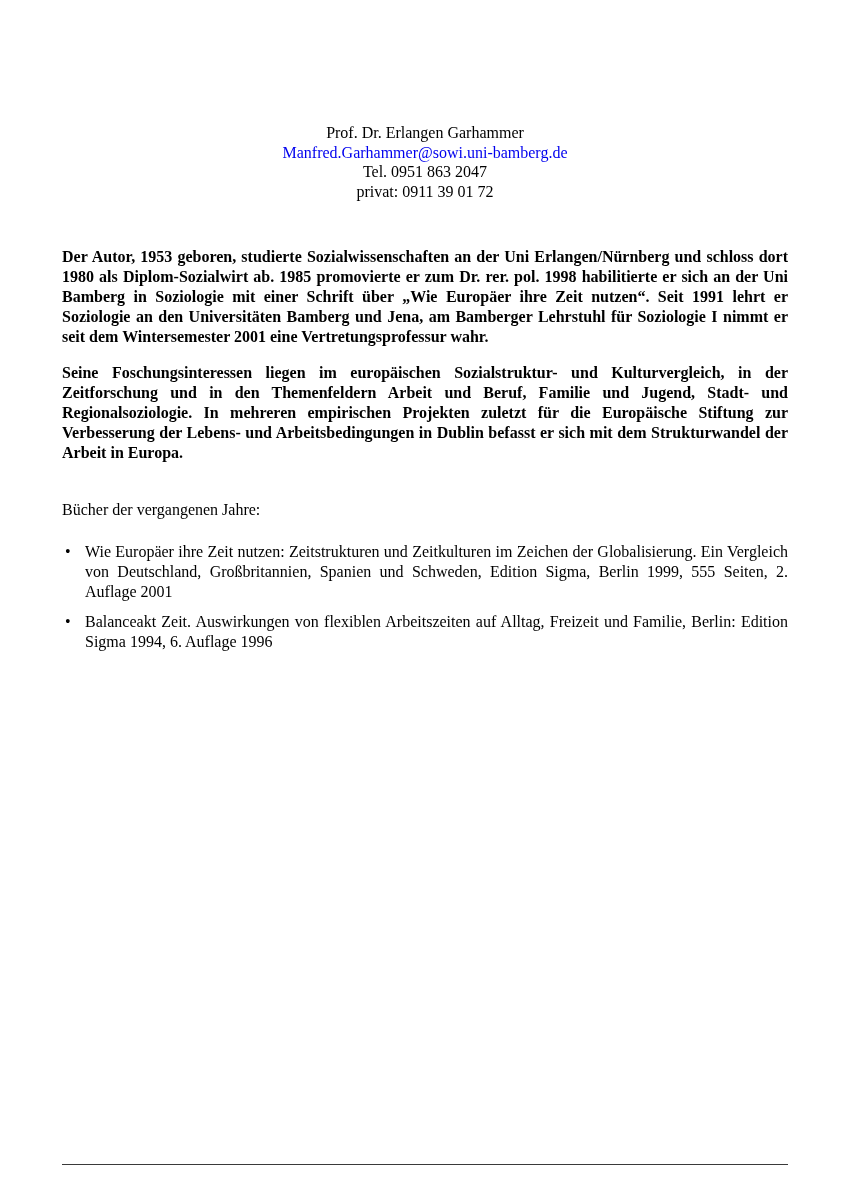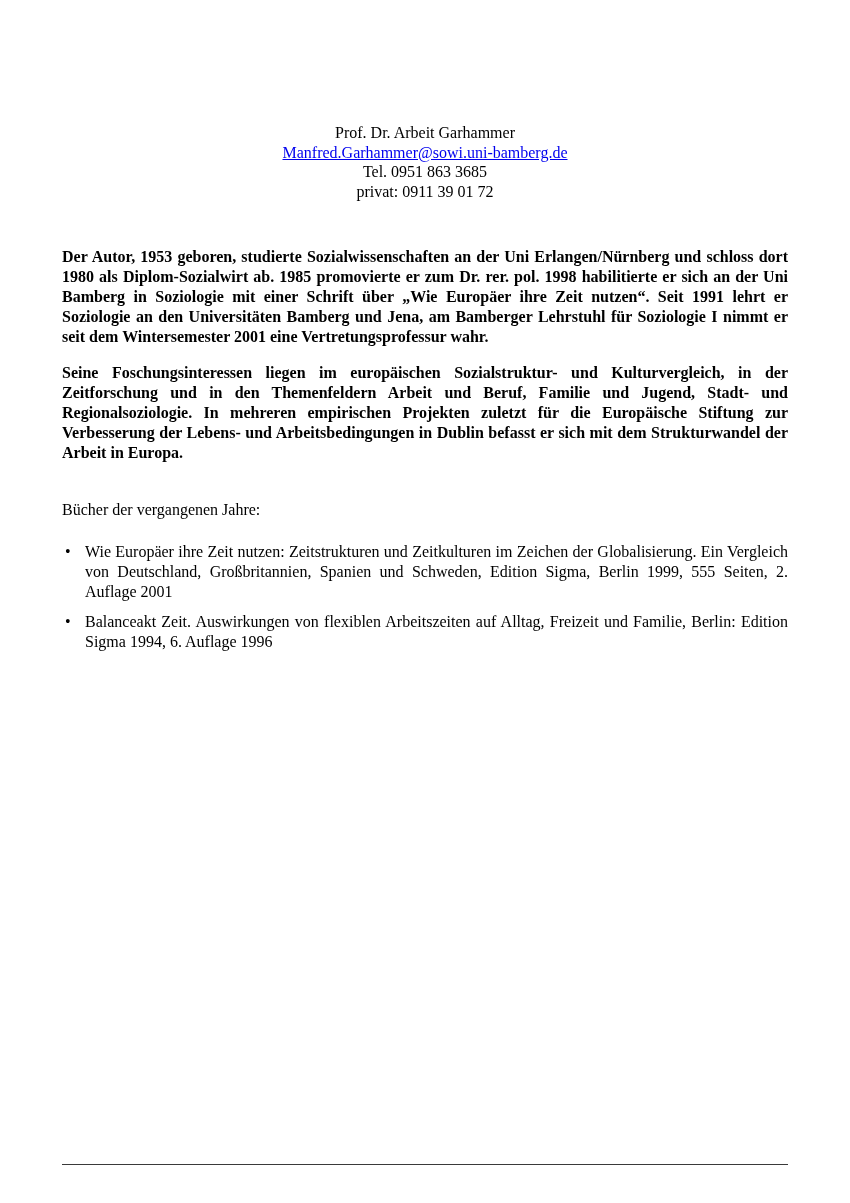--- a/index.html
+++ b/index.html
@@ -24,21 +24,20 @@
   .header-block {
     text-align: center;
     line-height: 19.5px;
     margin-bottom: 46px;
   }
   .header-block .line {
     display: block;
   }
   a.email-link {
     color: #0000EE;
-    text-decoration: underline;
     cursor: pointer;
   }
   p.bio {
     margin: 0 0 16px 0;
     text-align: justify;
     line-height: 20px;
     font-weight: bold;
   }
   .books-heading {
     margin: 37px 0 22px 0;
@@ -71,23 +70,23 @@
     height: 0;
   }
 </style>
 </head>
 <body>
 
 <div class="page">
   <div class="content">
 
     <div class="header-block">
-      <span class="line">Prof. Dr. Arbeit Garhammer</span>
+      <span class="line">Prof. Dr. Erlangen Garhammer</span>
       <span class="line"><a class="email-link">Manfred.Garhammer@sowi.uni-bamberg.de</a></span>
-      <span class="line">Tel. 0951 863 3685</span>
+      <span class="line">Tel. 0951 863 2047</span>
       <span class="line">privat: 0911 39 01 72</span>
     </div>
 
     <p class="bio">Der Autor, 1953 geboren, studierte Sozialwissenschaften an der Uni Erlangen/Nürnberg und schloss dort 1980 als Diplom-Sozialwirt ab. 1985 promovierte er zum Dr. rer. pol. 1998 habilitierte er sich an der Uni Bamberg in Soziologie mit einer Schrift über „Wie Europäer ihre Zeit nutzen“. Seit 1991 lehrt er Soziologie an den Universitäten Bamberg und Jena, am Bamberger Lehrstuhl für Soziologie I nimmt er seit dem Wintersemester 2001 eine Vertretungsprofessur wahr.</p>
     <p class="bio">Seine Foschungsinteressen liegen im europäischen Sozialstruktur- und Kulturvergleich, in der Zeitforschung und in den Themenfeldern Arbeit und Beruf, Familie und Jugend, Stadt- und Regionalsoziologie. In mehreren empirischen Projekten zuletzt für die Europäische Stiftung zur Verbesserung der Lebens- und Arbeitsbedingungen in Dublin befasst er sich mit dem Strukturwandel der Arbeit in Europa.</p>
 
     <div class="books-heading">Bücher der vergangenen Jahre:</div>
 
     <ul class="book-list">
       <li>

